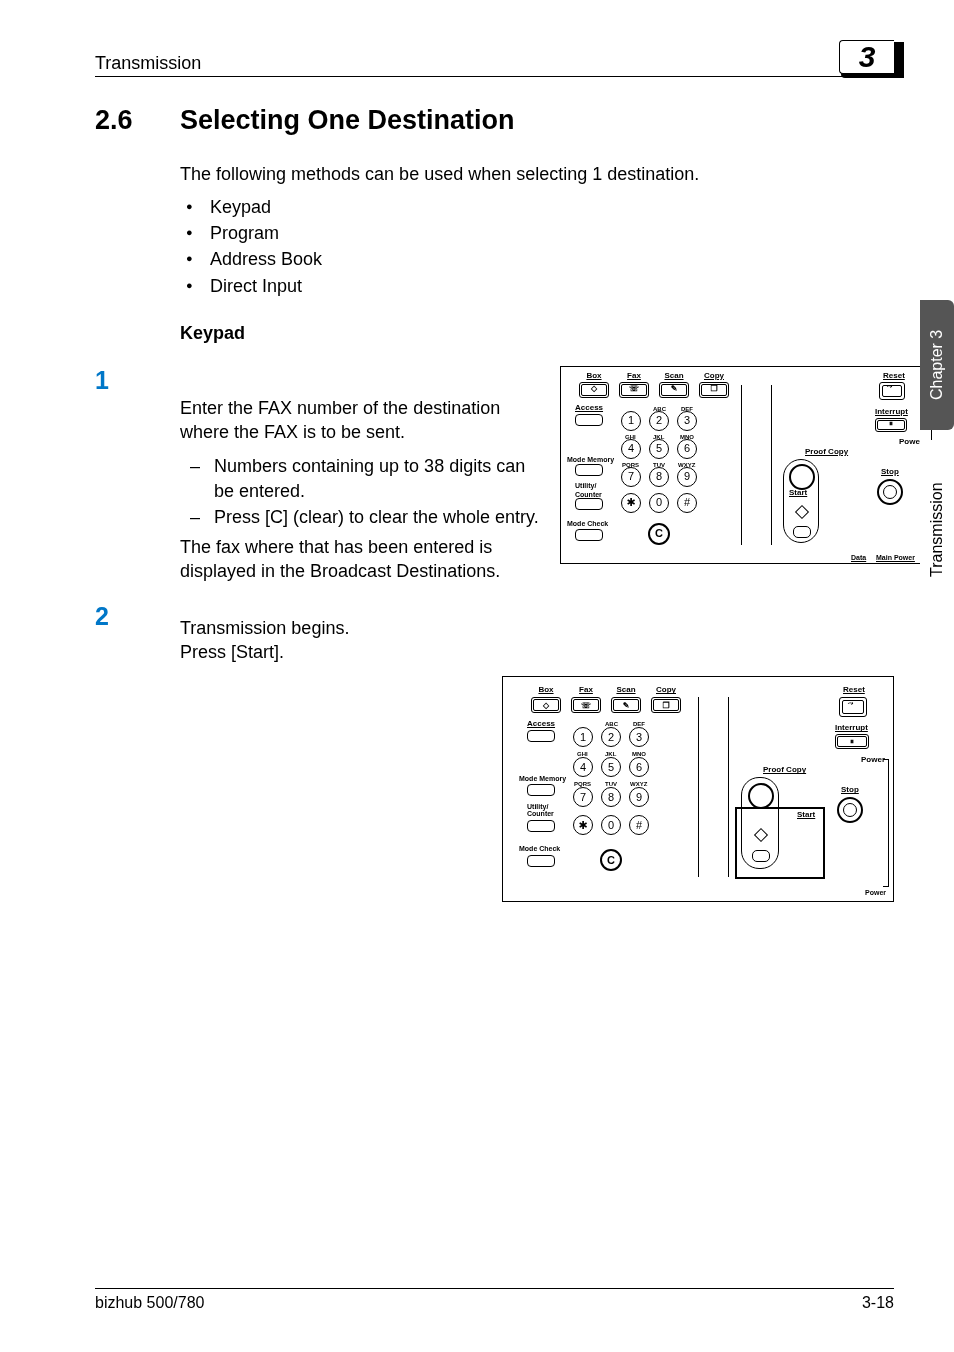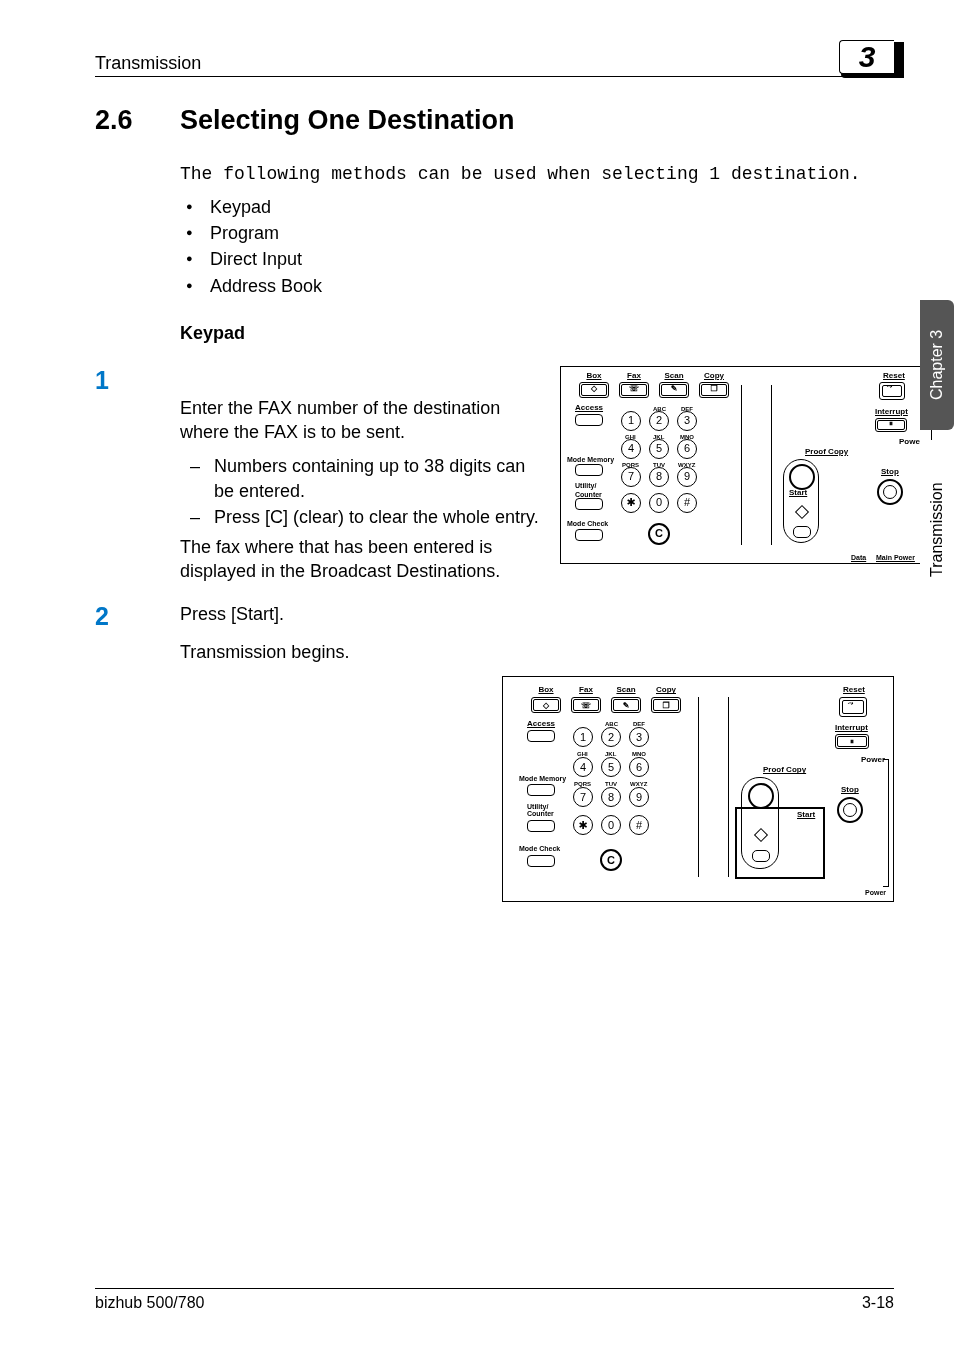--- a/index.html
+++ b/index.html
@@ -76,21 +76,20 @@
   }
   .sub-title {
     font-size: 21px;
     font-weight: bold;
   }
   .body-text {
     font-size: 18px;
     margin-left: 85px;
     margin-bottom: 8px;
     line-height: 1.35;
-    font-family: Liberation Mono, monospace;
   }
   ul.bullets {
     margin-left: 85px;
     list-style: none;
     margin-bottom: 24px;
   }
   ul.bullets li {
     font-size: 18px;
     line-height: 1.45;
     padding-left: 30px;
@@ -323,22 +322,22 @@
   <h2 class="section">
     <span class="section-num">2.6</span><span class="section-title">Selecting One Destination</span>
   </h2>
 
 
   <p class="body-text">The following methods can be used when selecting 1 destination.</p>
 
   <ul class="bullets">
     <li>Keypad</li>
     <li>Program</li>
+    <li>Address Book</li>
     <li>Direct Input</li>
-    <li>Address Book</li>
   </ul>
 
   <p class="keypad-heading">Keypad</p>
 
   <div class="step-row">
     <div class="step-num">1</div>
     <div class="step-body">
       <div class="step-wrap">
         <div class="step-text-col">
           <span>Enter the FAX number of the destination where the FAX is to be sent.</span>
@@ -439,22 +438,22 @@
           <span class="label" style="left:290px; top:186px; font-size:7px; text-decoration:underline;">Data</span>
           <span class="label" style="left:315px; top:186px; font-size:7px; text-decoration:underline;">Main Power</span>
         </div>
       </div>
     </div>
   </div>
 
   <div class="step-row">
     <div class="step-num">2</div>
     <div class="step-body">
+      <p style="margin-top:14px;">Transmission begins.</p>
       <p>Press [Start].</p>
-      <p style="margin-top:14px;">Transmission begins.</p>
     </div>
   </div>
 
   <div class="panel2-container">
     <div class="panel panel2">
       <span class="label" style="left:28px; top:8px; width:30px; text-align:center; text-decoration:underline;">Box</span>
       <span class="label" style="left:68px; top:8px; width:30px; text-align:center; text-decoration:underline;">Fax</span>
       <span class="label" style="left:108px; top:8px; width:30px; text-align:center; text-decoration:underline;">Scan</span>
       <span class="label" style="left:148px; top:8px; width:30px; text-align:center; text-decoration:underline;">Copy</span>
 

